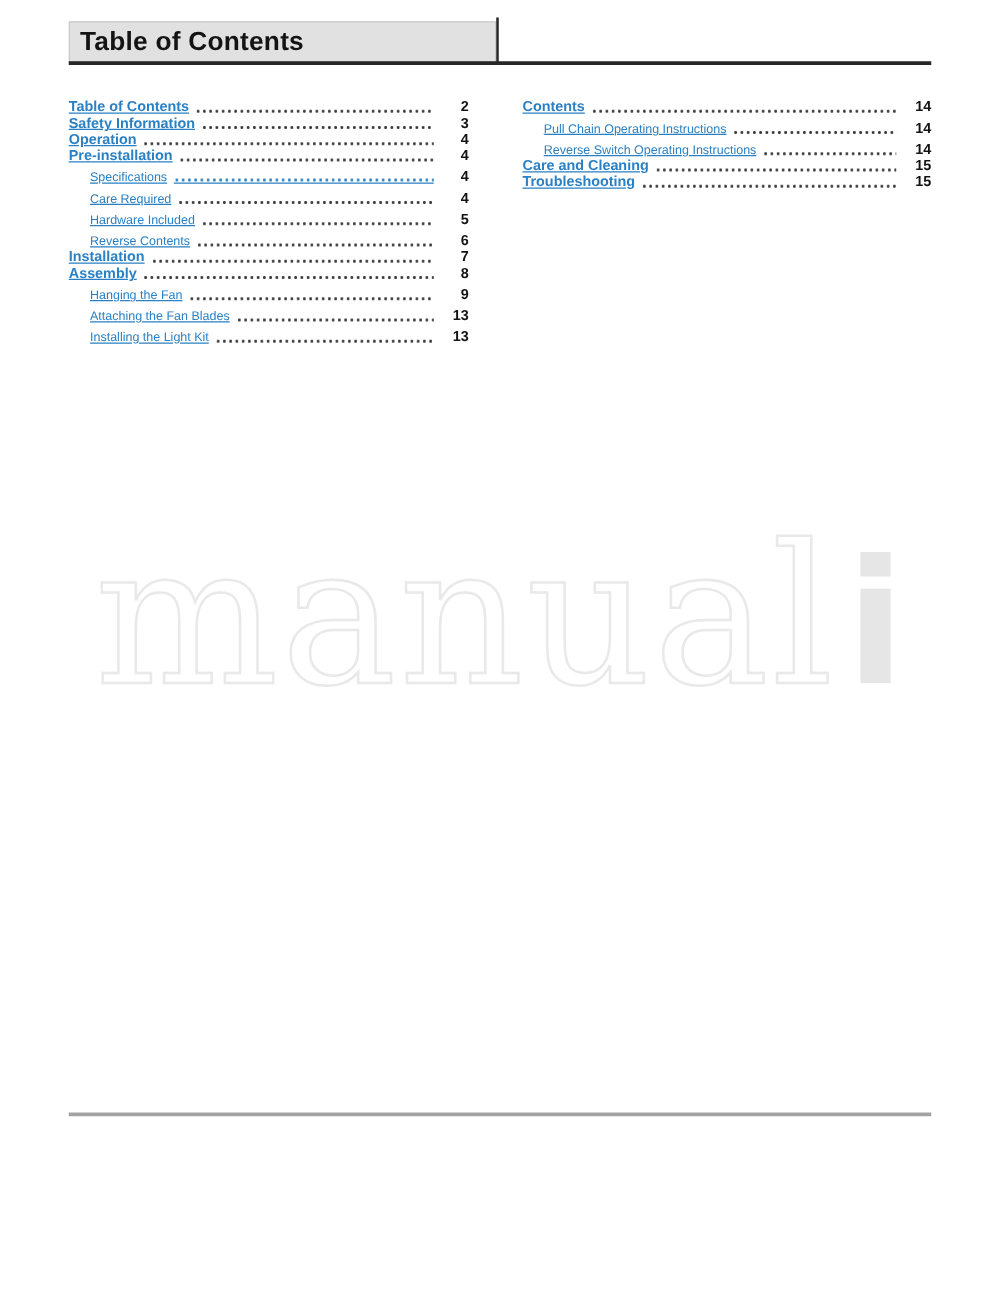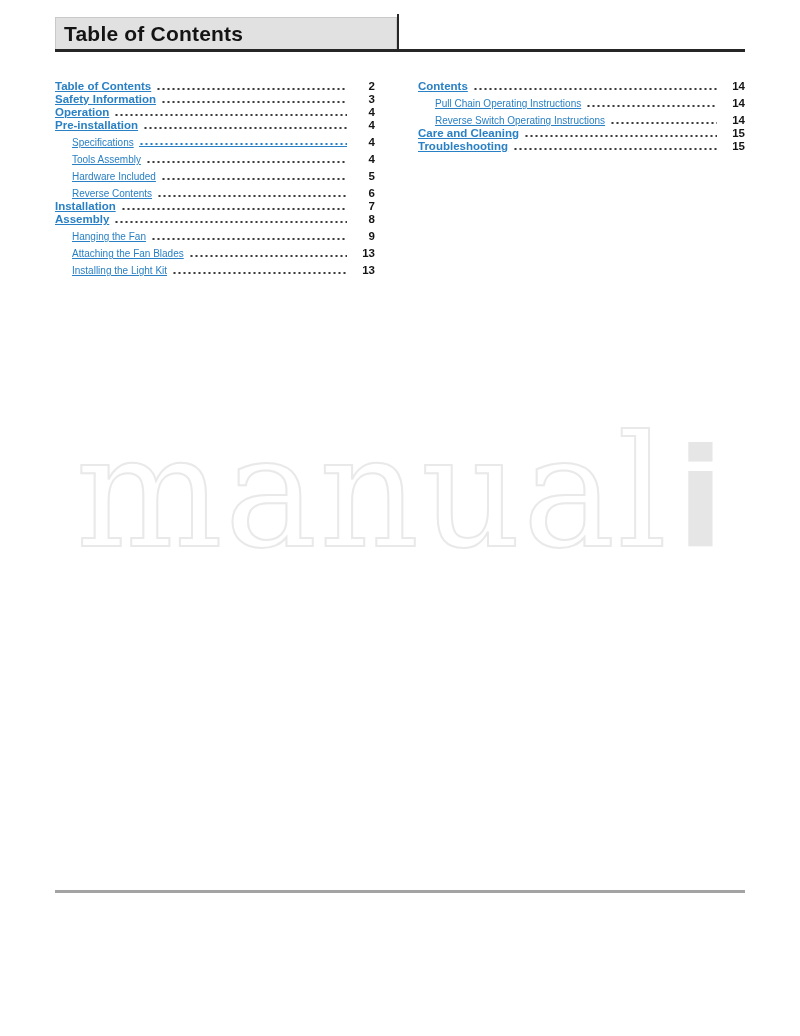--- a/index.html
+++ b/index.html
@@ -199,21 +199,21 @@
           <a class="toc-link">Pre-installation</a>
           <span class="leader"></span>
           <span class="pagenum">4</span>
         </div>
         <div class="toc-row sub leader-link">
           <a class="toc-link">Specifications</a>
           <span class="leader"></span>
           <span class="pagenum">4</span>
         </div>
         <div class="toc-row sub">
-          <a class="toc-link">Tools Assembly</a>
+          <a class="toc-link">Care Required</a>
           <span class="leader"></span>
           <span class="pagenum">4</span>
         </div>
         <div class="toc-row sub">
           <a class="toc-link">Hardware Included</a>
           <span class="leader"></span>
           <span class="pagenum">5</span>
         </div>
         <div class="toc-row sub">
           <a class="toc-link">Reverse Contents</a>

